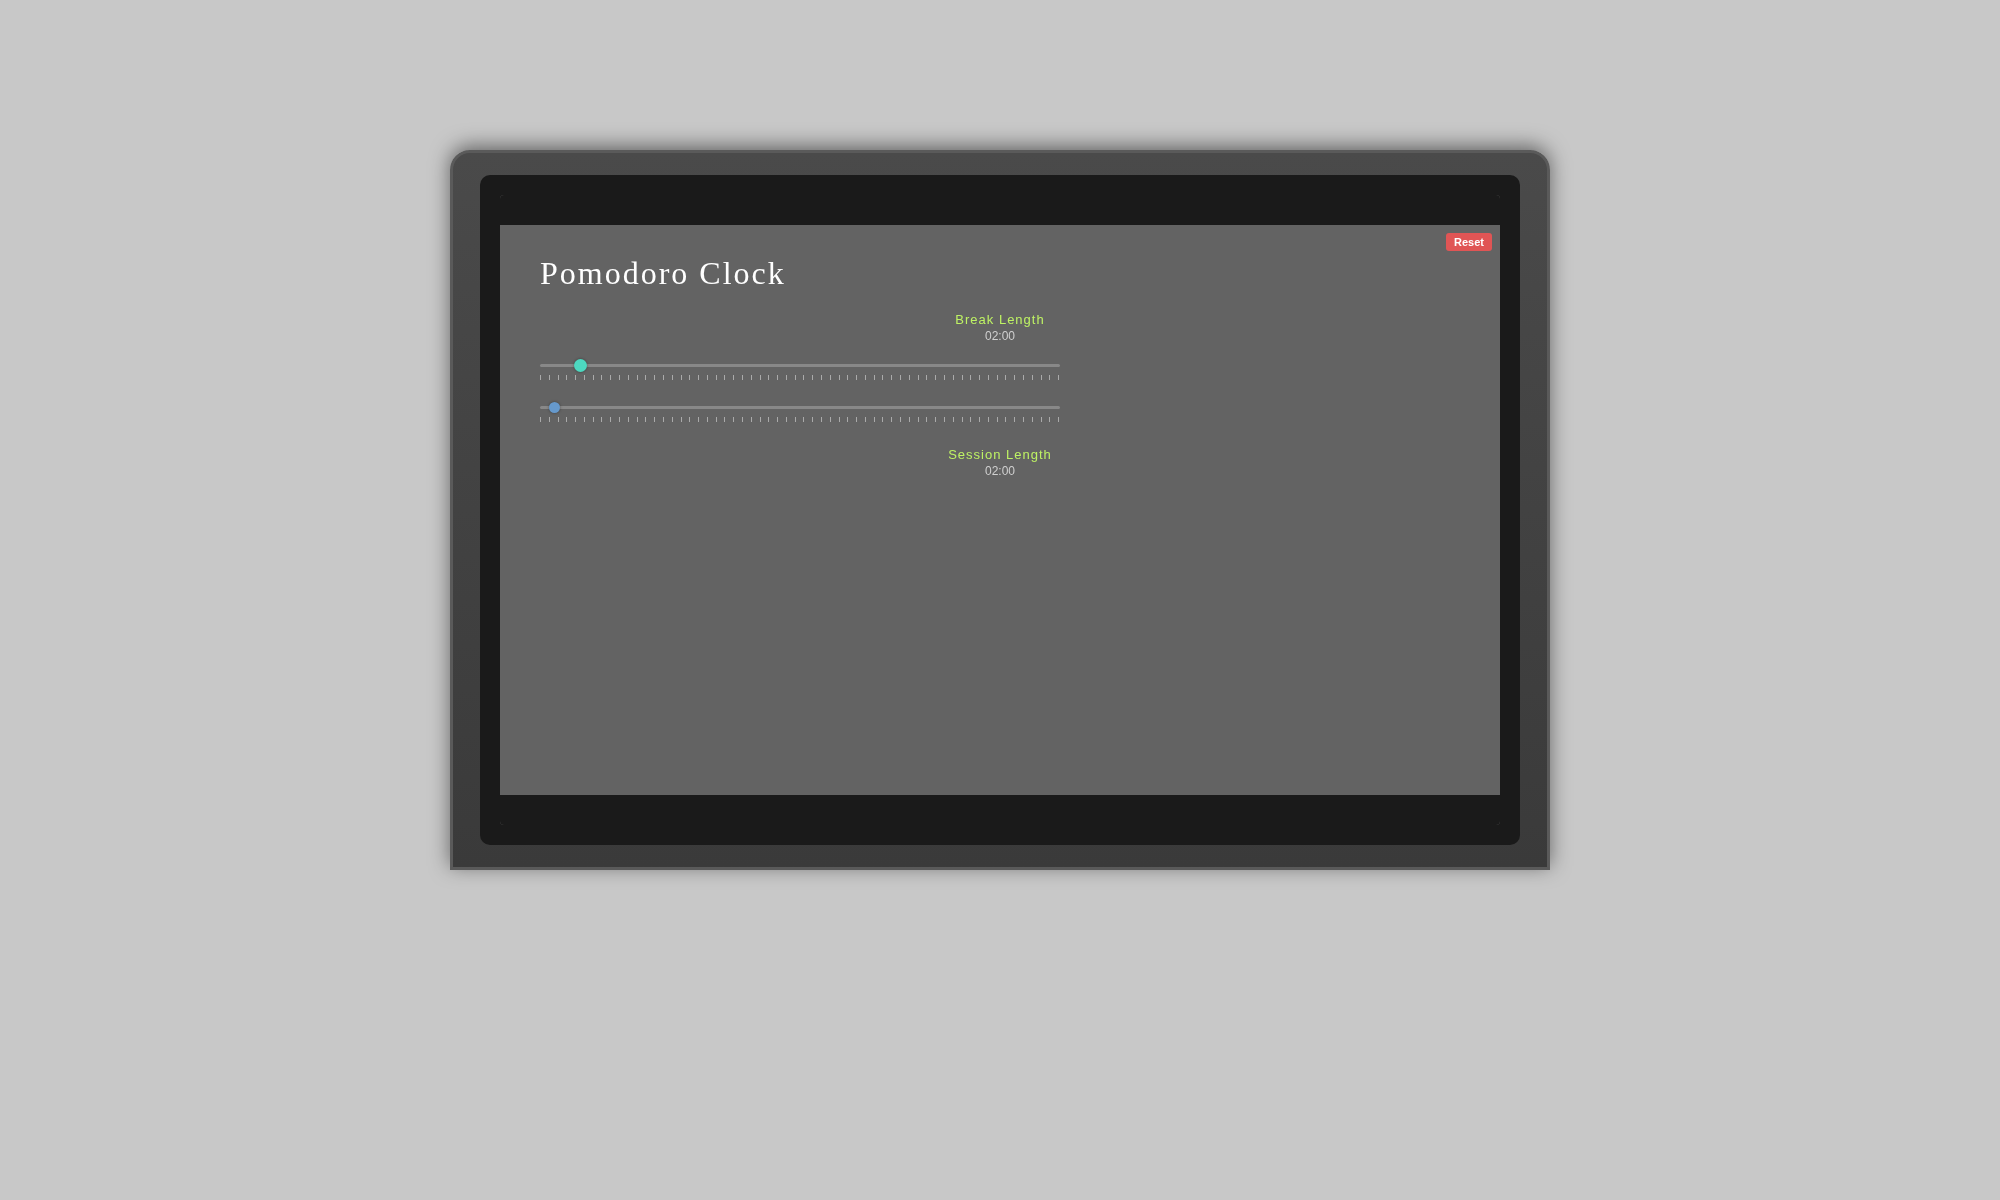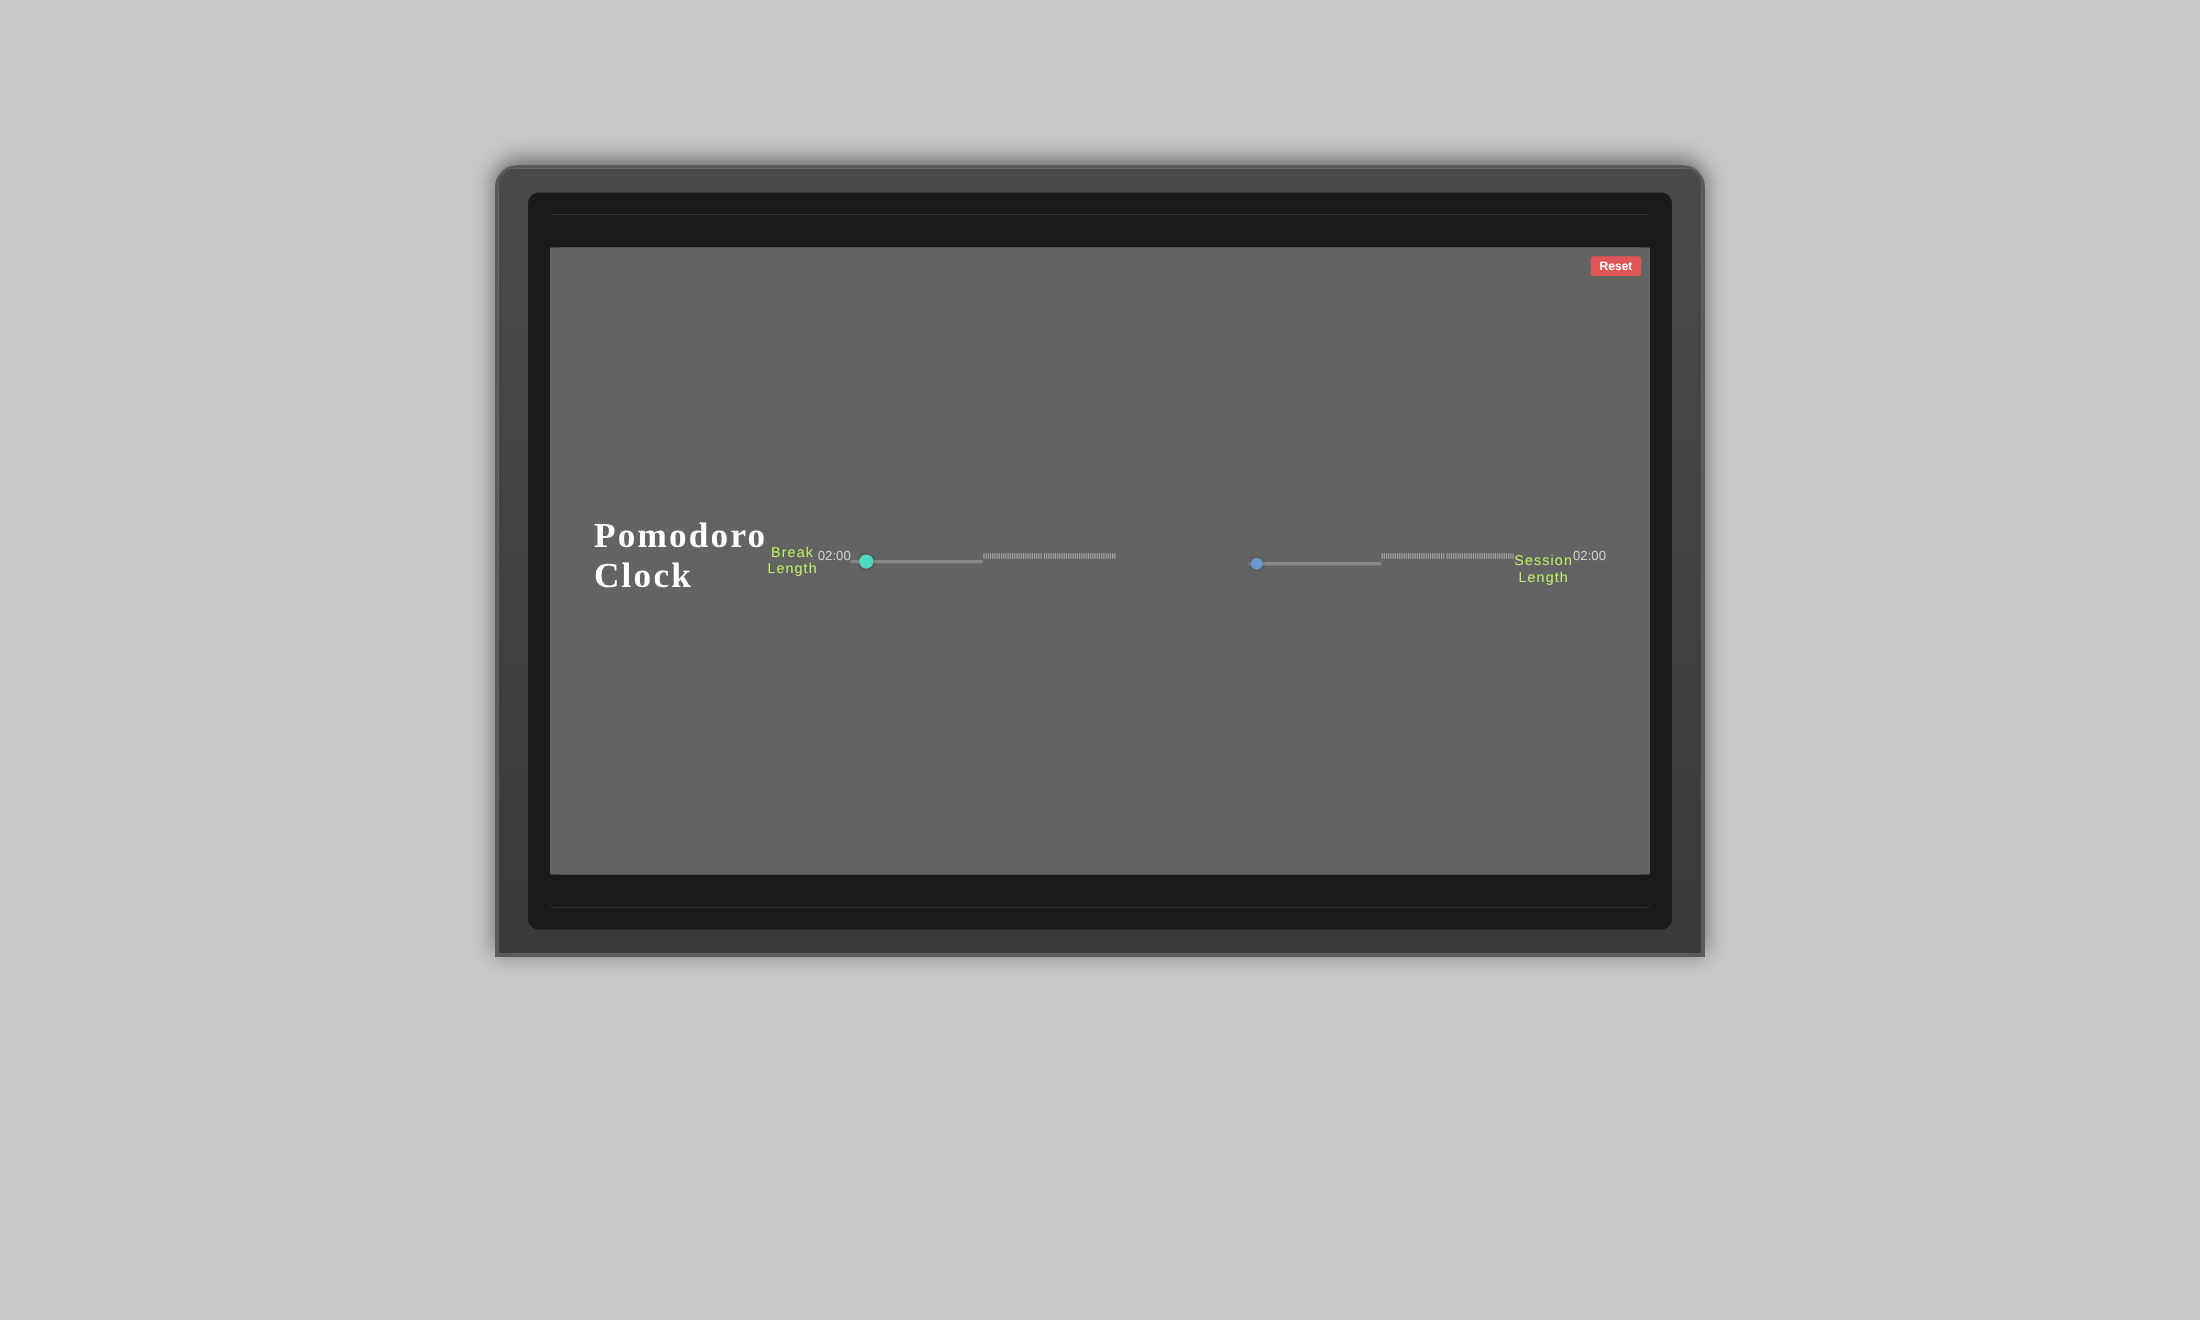--- a/index.html
+++ b/index.html
@@ -76,25 +76,23 @@
       flex-shrink: 0;
       margin-top: auto;
     }
 
     
     .app-content {
       flex: 1;
       width: 100%;
       background: #636363;
       display: flex;
-      flex-direction: row;
-      align-items: center;
+      flex-direction: column;
       padding: 20px 40px;
       position: relative;
-      border-radius: 10px;
     }
 
     
     .reset-button {
       position: absolute;
       top: 8px;
       right: 8px;
       background: #e05555;
       color: #fff;
       border: none;
@@ -102,21 +100,21 @@
       padding: 3px 8px;
       font-size: 11px;
       font-weight: bold;
       cursor: pointer;
     }
 
     
     .app-title {
       color: #ffffff;
       font-size: 32px;
-      font-weight: 700;
+      font-weight: 400;
       letter-spacing: 2px;
       margin-top: 10px;
       margin-bottom: 20px;
       font-family: 'Georgia', serif;
     }
 
     
     .section-label {
       color: #bef264;
       font-size: 13px;

